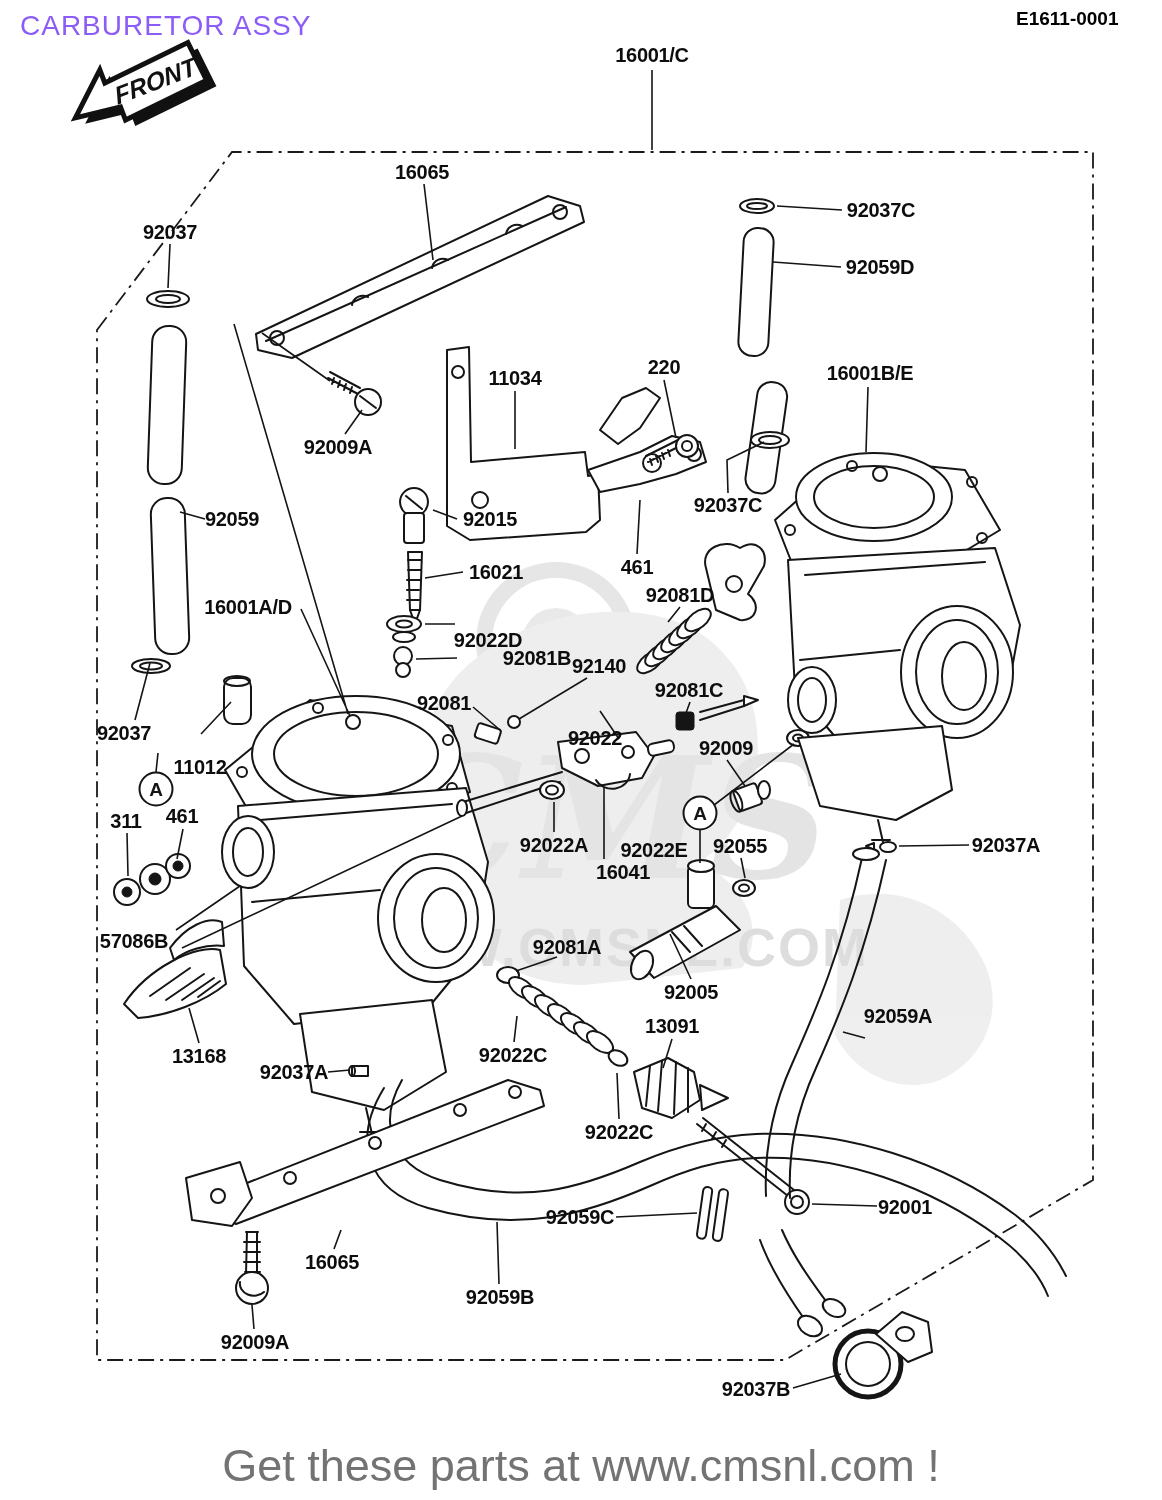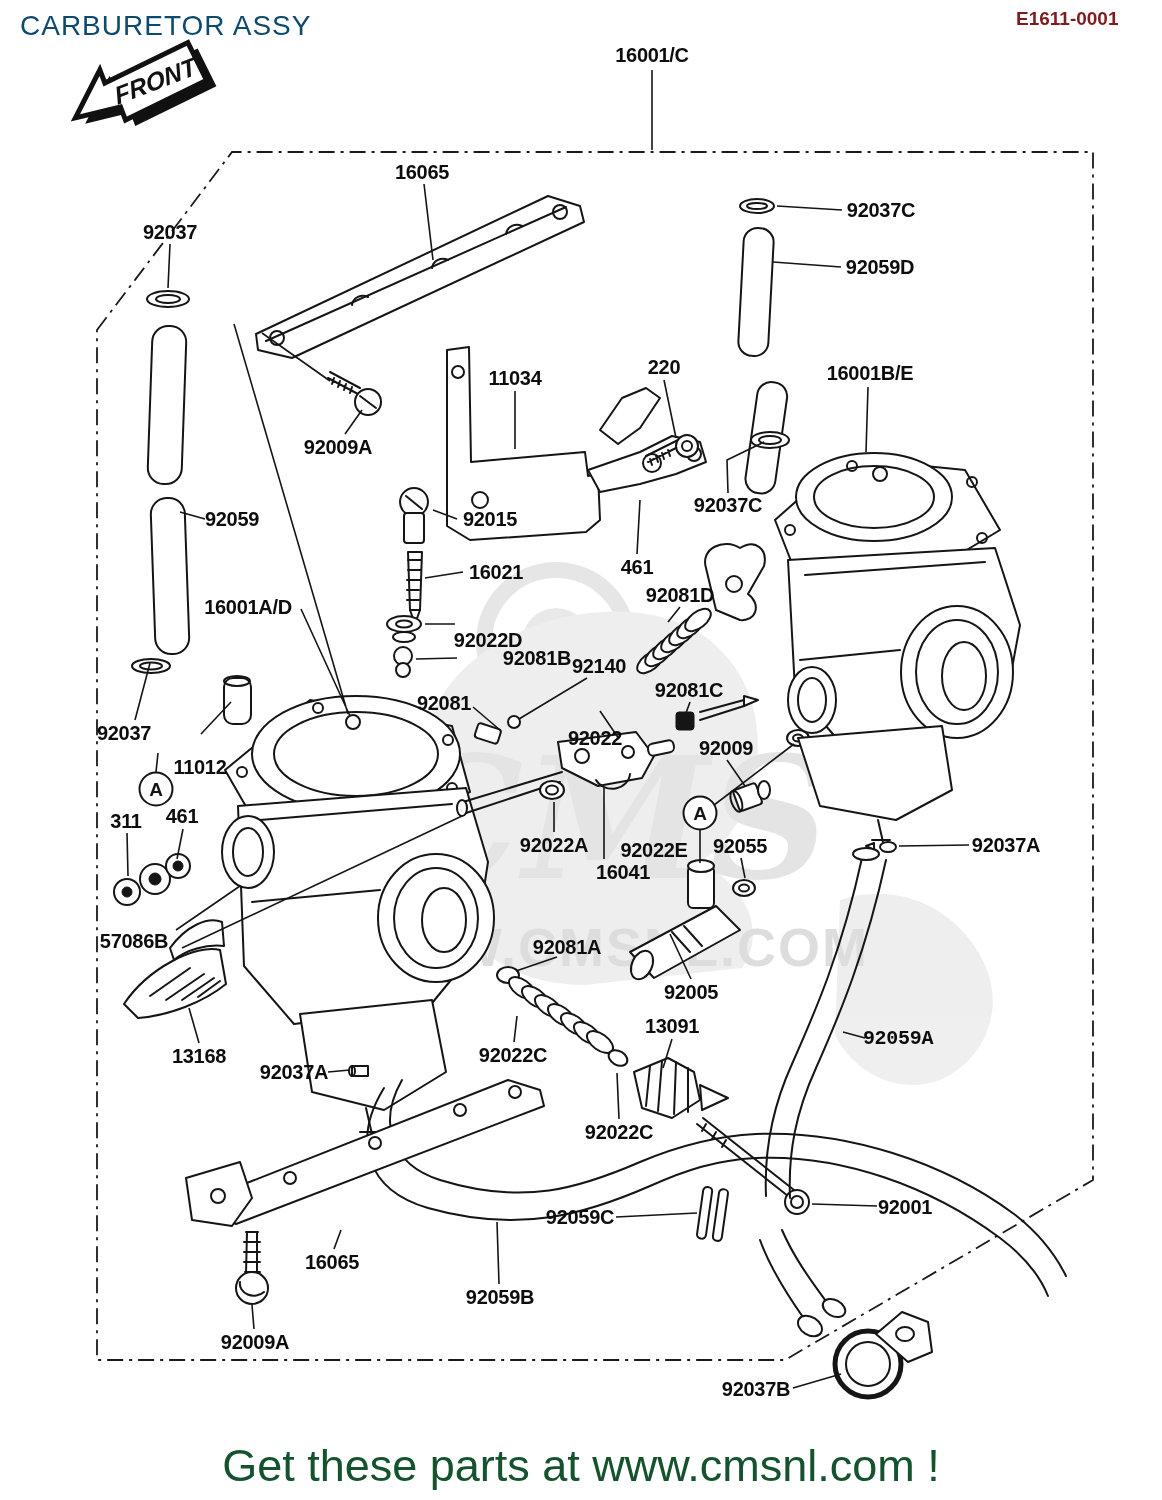--- a/index.html
+++ b/index.html
@@ -1,28 +1,28 @@
 <!DOCTYPE html>
 <html><head>
 <meta charset="utf-8">
 <style>
   html,body{margin:0;padding:0;background:#fff;}
   .stage{position:relative;width:1162px;height:1500px;background:#ffffff;overflow:hidden;
          font-family:"Liberation Sans",sans-serif;}
-  .page-title{position:absolute;left:20px;top:10px;font-size:28px;letter-spacing:1px;color:#0c4a6e;white-space:nowrap;}
-  .doc-code{position:absolute;left:1016px;top:8px;font-size:19px;font-weight:700;color:#7f1d1d;white-space:nowrap;}
+  .page-title{position:absolute;left:20px;top:10px;font-size:28px;letter-spacing:1px;color:#8b5cf6;white-space:nowrap;}
+  .doc-code{position:absolute;left:1016px;top:8px;font-size:19px;font-weight:700;color:#000000;white-space:nowrap;}
   .diagram-svg{position:absolute;left:0;top:0;}
   .labels-layer{position:absolute;left:0;top:0;width:100%;height:100%;}
   .part-label{position:absolute;transform:translate(-50%,-50%);font-size:20px;font-weight:700;
               color:#0d0d0d;white-space:nowrap;letter-spacing:-0.3px;cursor:pointer;}
   .ref-marker{position:absolute;transform:translate(-50%,-50%);width:31px;height:31px;border:2.5px solid #141414;
               border-radius:50%;background:#fff;display:flex;align-items:center;justify-content:center;
               font-size:19px;font-weight:700;color:#141414;}
   .footer-banner{position:absolute;left:0;top:1440px;width:100%;text-align:center;
-                 font-size:45px;color:#14532d;white-space:nowrap;}
+                 font-size:45px;color:#737373;white-space:nowrap;}
   
   .d{fill:none;stroke:#151515;stroke-width:2;stroke-linecap:round;stroke-linejoin:round;}
   .df{fill:#ffffff;stroke:#151515;stroke-width:2;stroke-linecap:round;stroke-linejoin:round;}
   .dk{fill:#151515;stroke:#151515;stroke-width:1;}
   .ll{fill:none;stroke:#151515;stroke-width:1.6;}
   .bd{fill:none;stroke:#1a1a1a;stroke-width:1.8;stroke-dasharray:16 6 3 6;}
 </style>
 </head>
 <body>
 
@@ -349,21 +349,21 @@
       <span class="part-label" style="left: 182px; top: 816px;">461</span>
       <span class="part-label" style="left: 654px; top: 850px;">92022E</span>
       <span class="part-label" style="left: 554px; top: 845px;">92022A</span>
       <span class="part-label" style="left: 740px; top: 846px;">92055</span>
       <span class="part-label" style="left: 1006px; top: 845px;">92037A</span>
       <span class="part-label" style="left: 623px; top: 872px;">16041</span>
       <span class="part-label" style="left: 134px; top: 941px;">57086B</span>
       <span class="part-label" style="left: 567px; top: 947px;">92081A</span>
       <span class="part-label" style="left: 691px; top: 992px;">92005</span>
       <span class="part-label" style="left: 199px; top: 1056px;">13168</span>
-      <span class="part-label" style="left: 898px; top: 1038px; font-family: Liberation Mono, monospace;">92059A</span>
+      <span class="part-label" style="left: 898px; top: 1016px;">92059A</span>
       <span class="part-label" style="left: 294px; top: 1072px;">92037A</span>
       <span class="part-label" style="left: 513px; top: 1055px;">92022C</span>
       <span class="part-label" style="left: 672px; top: 1026px;">13091</span>
       <span class="part-label" style="left: 619px; top: 1132px;">92022C</span>
       <span class="part-label" style="left: 332px; top: 1262px;">16065</span>
       <span class="part-label" style="left: 580px; top: 1217px;">92059C</span>
       <span class="part-label" style="left: 905px; top: 1207px;">92001</span>
       <span class="part-label" style="left: 500px; top: 1297px;">92059B</span>
       <span class="part-label" style="left: 255px; top: 1342px;">92009A</span>
       <span class="part-label" style="left: 756px; top: 1389px;">92037B</span>

